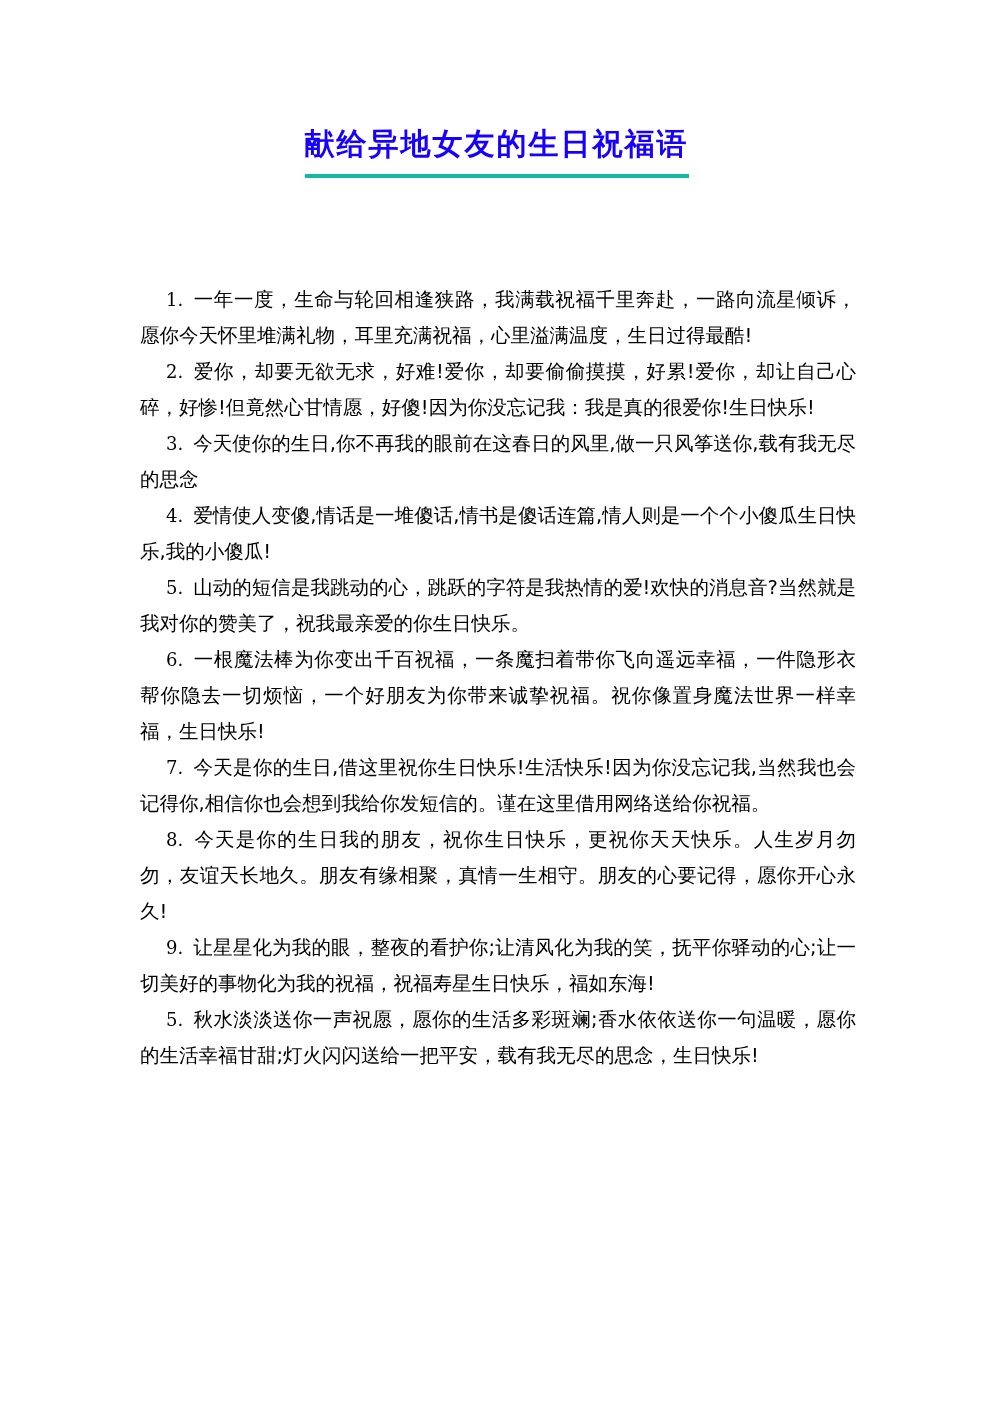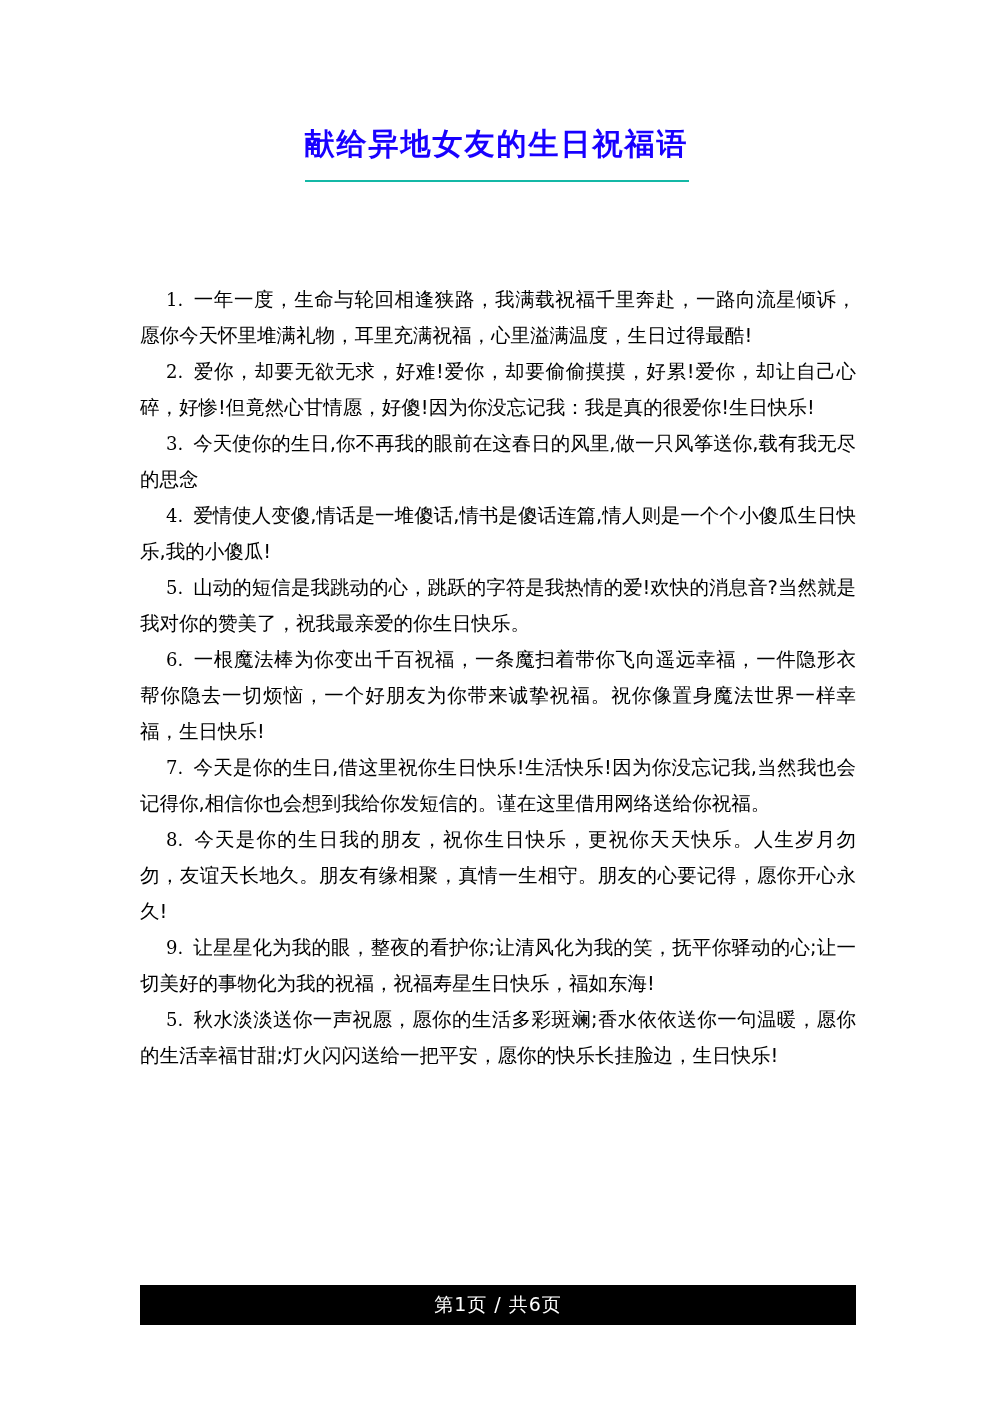--- a/index.html
+++ b/index.html
@@ -26,22 +26,22 @@
     left: 0;
     width: 993px;
     text-align: center;
     font-family: "DejaVu Sans", "Liberation Sans", sans-serif;
     font-size: 30px;
     font-weight: bold;
     color: #1800ff;
     letter-spacing: 2px;
   }
   .doc-title span {
-    border-bottom: 2px solid #14b8a6;
-    padding-bottom: 19px;
+    border-bottom: 4px solid #14b8a6;
+    padding-bottom: 13px;
   }
   .body-area {
     position: absolute;
     top: 282px;
     left: 140px;
     width: 716px;
   }
   .para {
     font-size: 19.5px;
     line-height: 36px;
@@ -87,20 +87,17 @@
   <div class="body-area">
     <p class="para"><span class="num">1.</span><span>一年一度，生命与轮回相逢狭路，我满载祝福千里奔赴，一路向流星倾诉，愿你今天怀里堆满礼物，耳里充满祝福，心里溢满温度，生日过得最酷!</span></p>
     <p class="para"><span class="num">2.</span><span>爱你，却要无欲无求，好难!爱你，却要偷偷摸摸，好累!爱你，却让自己心碎，好惨!但竟然心甘情愿，好傻!因为你没忘记我：我是真的很爱你!生日快乐!</span></p>
     <p class="para"><span class="num">3.</span><span>今天使你的生日,你不再我的眼前在这春日的风里,做一只风筝送你,载有我无尽的思念</span></p>
     <p class="para"><span class="num">4.</span><span>爱情使人变傻,情话是一堆傻话,情书是傻话连篇,情人则是一个个小傻瓜生日快乐,我的小傻瓜!</span></p>
     <p class="para"><span class="num">5.</span><span>山动的短信是我跳动的心，跳跃的字符是我热情的爱!欢快的消息音?当然就是我对你的赞美了，祝我最亲爱的你生日快乐。</span></p>
     <p class="para"><span class="num">6.</span><span>一根魔法棒为你变出千百祝福，一条魔扫着带你飞向遥远幸福，一件隐形衣帮你隐去一切烦恼，一个好朋友为你带来诚挚祝福。祝你像置身魔法世界一样幸福，生日快乐!</span></p>
     <p class="para"><span class="num">7.</span><span>今天是你的生日,借这里祝你生日快乐!生活快乐!因为你没忘记我,当然我也会记得你,相信你也会想到我给你发短信的。谨在这里借用网络送给你祝福。</span></p>
     <p class="para"><span class="num">8.</span><span>今天是你的生日我的朋友，祝你生日快乐，更祝你天天快乐。人生岁月勿勿，友谊天长地久。朋友有缘相聚，真情一生相守。朋友的心要记得，愿你开心永久!</span></p>
     <p class="para"><span class="num">9.</span><span>让星星化为我的眼，整夜的看护你;让清风化为我的笑，抚平你驿动的心;让一切美好的事物化为我的祝福，祝福寿星生日快乐，福如东海!</span></p>
-    <p class="para"><span class="num">5.</span><span>秋水淡淡送你一声祝愿，愿你的生活多彩斑斓;香水依依送你一句温暖，愿你的生活幸福甘甜;灯火闪闪送给一把平安，愿你的快乐长挂脸边，生日快乐!</span></p>
+    <p class="para"><span class="num">5.</span><span>秋水淡淡送你一声祝愿，愿你的生活多彩斑斓;香水依依送你一句温暖，愿你的生活幸福甘甜;灯火闪闪送给一把平安，载有我无尽的思念，生日快乐!</span></p>
   </div>
 
-  <div class="footer-bar">
-    <span>第1页 / 共6页</span>
-  </div>
 
 </div>
 
 </body></html>

